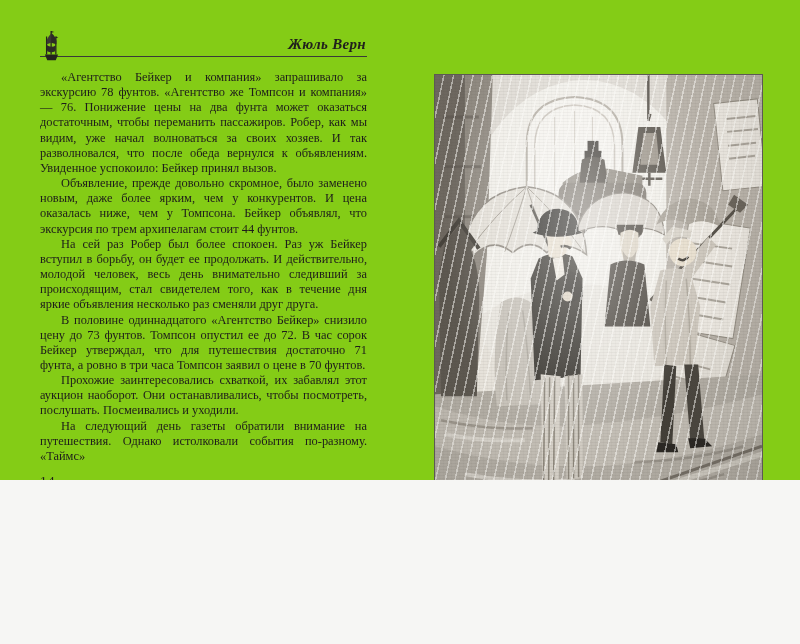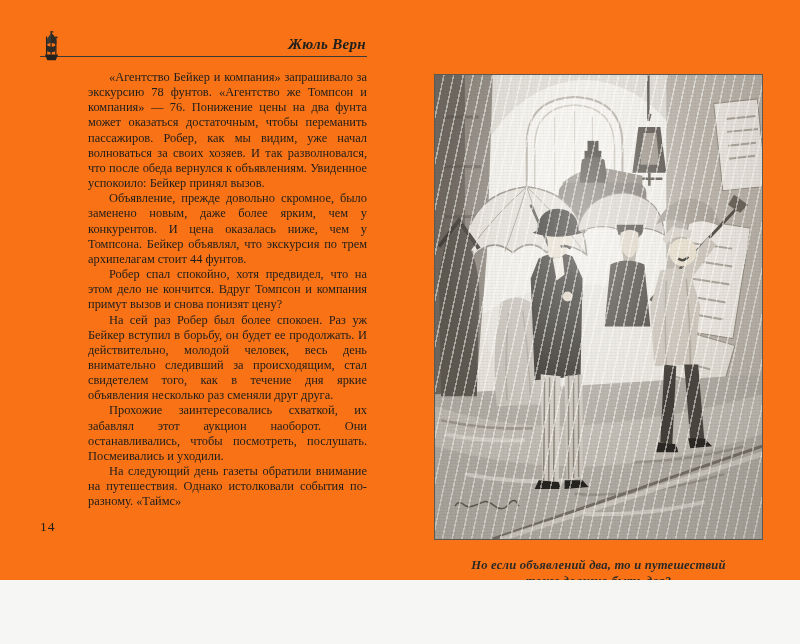--- a/index.html
+++ b/index.html
@@ -1,29 +1,29 @@
 <!DOCTYPE html>
 <html lang="ru"><head>
 <meta charset="utf-8">
 <style>
   * { margin:0; padding:0; box-sizing:border-box; }
   html,body { width:800px; height:644px; }
   body { background:#f6f6f4; font-family:"Liberation Serif", serif; }
-  .spread { position:relative; width:800px; height:580px; background:#f97316; overflow:hidden; }
+  .spread { position:relative; width:800px; height:480px; background:#84cc16; overflow:hidden; }
 
   
   .left-page { position:absolute; left:40px; top:30px; width:327px; }
   .running-head { position:relative; height:27px; border-bottom:1.5px solid #3a3a38; }
   .running-head .author {
     position:absolute; right:1px; bottom:3px;
     font-style:italic; font-weight:600; font-size:15px; color:#21201d; letter-spacing:.3px;
   }
   .ship { position:absolute; left:2px; bottom:-8px; width:19px; height:34px; }
   .body-text { margin-top:13px; font-size:12.4px; line-height:15.15px; color:#1e1d1b;
-    text-align:justify; hyphens:auto;margin-left:48px; -webkit-hyphens:auto; }
+    text-align:justify; hyphens:auto; -webkit-hyphens:auto; }
   .body-text p { text-indent:21px; }
   .page-number { margin-top:9px; text-align:left; font-size:13.5px; color:#21201d; letter-spacing:1px; }
 
   
   .right-page { position:absolute; left:434px; top:74px; width:329px; }
   .illo-frame { position:relative; width:329px; height:466px; border:1px solid #5c5953; background:#dedad3; overflow:hidden; }
   .illo-frame svg { display:block; width:100%; height:100%; }
   .overlay { position:absolute; inset:0; pointer-events:none; }
   .grain { background:
       repeating-linear-gradient(0deg, rgba(62,56,48,.055) 0 1px, rgba(0,0,0,0) 1px 3px),
@@ -49,22 +49,22 @@
           <path d="M4.8 16 q4.8 3.4 9.8 .4 l-.6 6 q-4.4 2.4 -8.6 0 Z" fill="#2c2b27"></path>
           <path d="M9.6 1 l3.4 1 l-3.4 1 Z M14.6 7 l2.6 .8 l-2.6 .9 Z" fill="#23221f"></path>
         </svg>
       </span>
       <span class="author">Жюль Верн</span>
     </div>
 
     <div class="body-text">
       <p>«Агентство Бейкер и компания» запрашивало за экскурсию 78 фунтов. «Агентство же Томпсон и компания» — 76. Понижение цены на два фунта может оказаться достаточным, чтобы переманить пассажиров. Робер, как мы видим, уже начал волноваться за своих хозяев. И так разволновался, что после обеда вернулся к объявлениям. Увиденное успокоило: Бейкер принял вызов.</p>
       <p>Объявление, прежде довольно скромное, было заменено новым, даже более ярким, чем у конкурентов. И цена оказалась ниже, чем у Томпсона. Бейкер объявлял, что экскурсия по трем архипелагам стоит 44 фунтов.</p>
-      <p>Робер спал спокойно, хотя предвидел, что на этом дело не кончится. Вдруг Томпсон и компания примут вызов и снова понизят цену?</p>
       <p>На сей раз Робер был более спокоен. Раз уж Бейкер вступил в борьбу, он будет ее продолжать. И действительно, молодой человек, весь день внимательно следивший за происходящим, стал свидетелем того, как в течение дня яркие объявления несколько раз сменяли друг друга.</p>
+      <p>В половине одиннадцатого «Агентство Бейкер» снизило цену до 73 фунтов. Томпсон опустил ее до 72. В час сорок Бейкер утверждал, что для путешествия достаточно 71 фунта, а ровно в три часа Томпсон заявил о цене в 70 фунтов.</p>
       <p>Прохожие заинтересовались схваткой, их забавлял этот аукцион наоборот. Они останавливались, чтобы посмотреть, послушать. Посмеивались и уходили.</p>
       <p>На следующий день газеты обратили внимание на путешествия. Однако истолковали события по-разному. «Таймс»</p>
     </div>
 
     <div class="page-number">14</div>
   </div>
 
   <div class="right-page">
     <div class="illo-frame">
       <svg viewBox="0 0 328 465" preserveAspectRatio="none">

